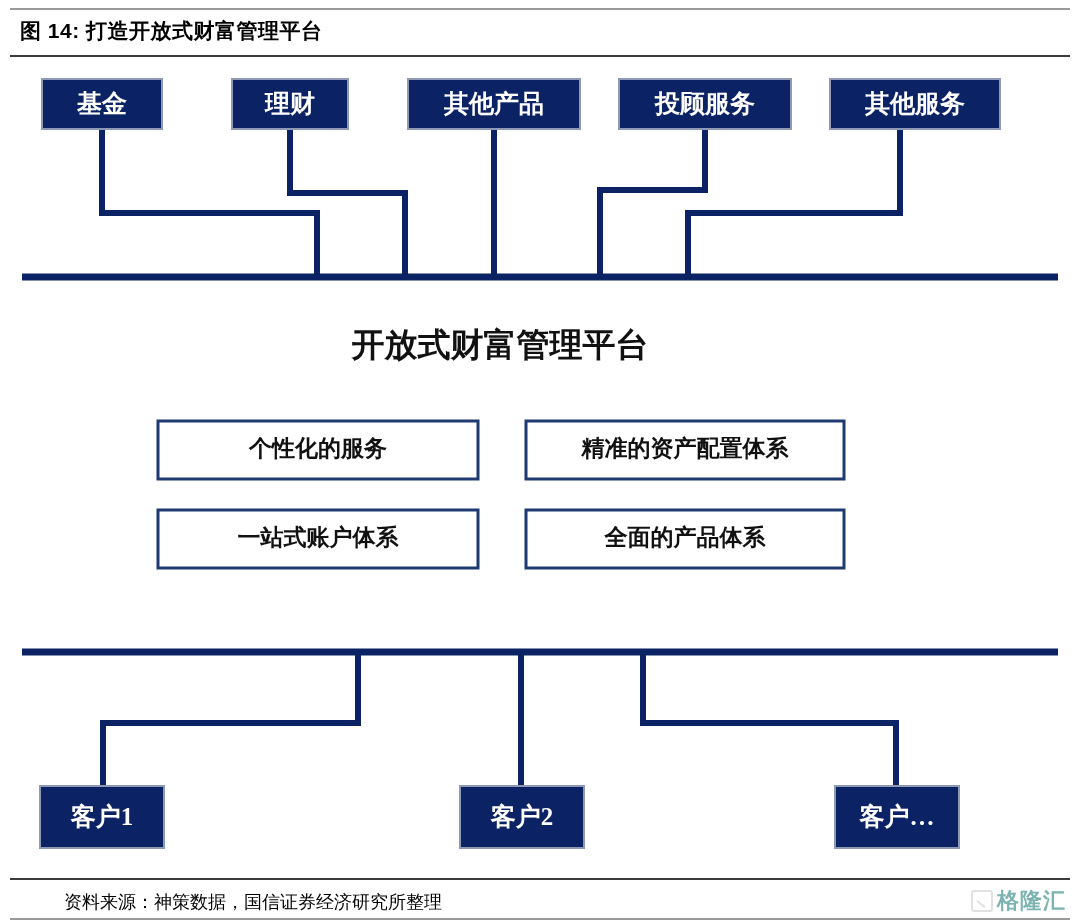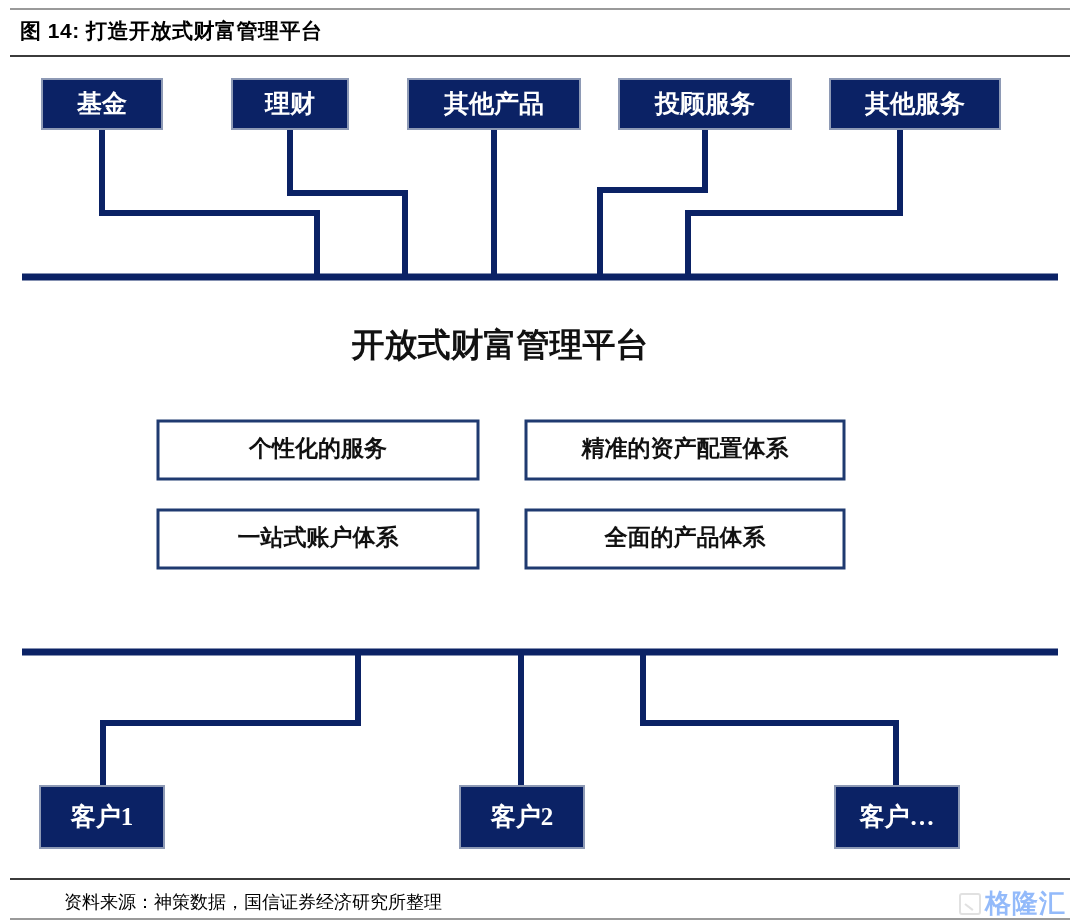--- a/index.html
+++ b/index.html
@@ -90,23 +90,23 @@
   .wm-mark::after {
     content: "";
     position: absolute;
     left: 4px; top: 8px;
     width: 10px; height: 2px;
     background: #c9c9c9;
     transform: rotate(38deg);
     transform-origin: left center;
   }
   .wm-text {
-    font-size: 26px;
-    font-weight: bold;
-    color: #3b82f6;
+    font-size: 22px;
+    font-weight: bold;
+    color: #0f766e;
     letter-spacing: 1px;
     font-family: "Liberation Sans", "DejaVu Sans", sans-serif;
   }
   
   #diagram-svg {
     position: absolute;
     left: 0;
     top: 58px;
     width: 1080px;
     height: 820px;

